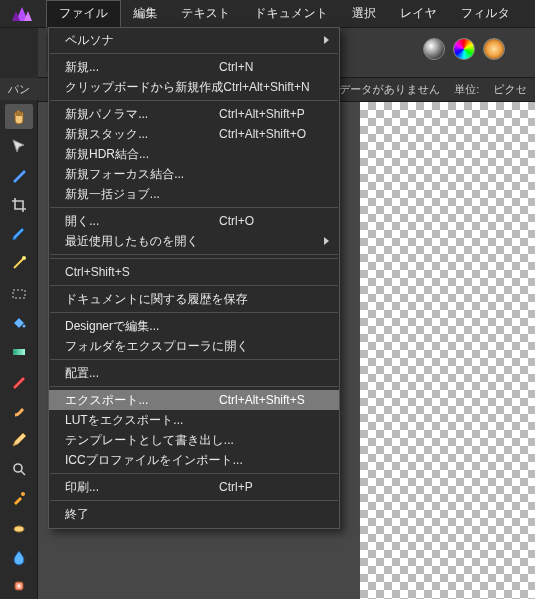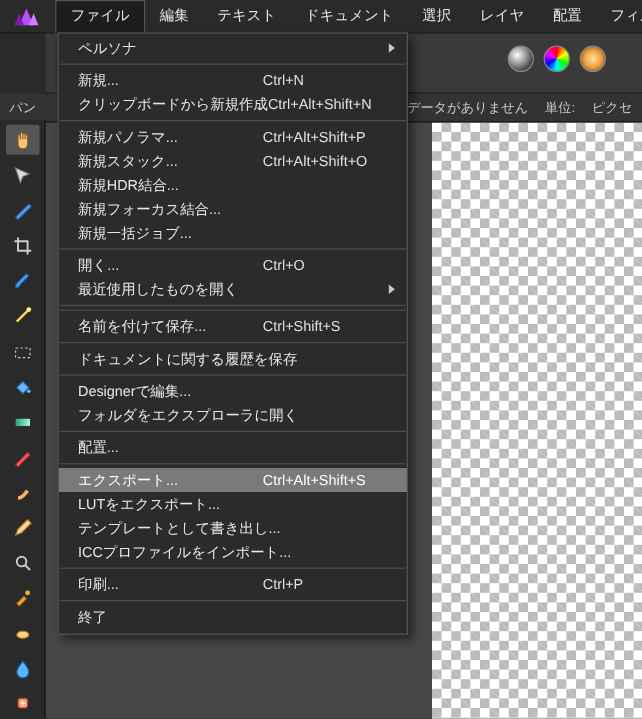--- a/index.html
+++ b/index.html
@@ -137,23 +137,20 @@
       <div class="menuitem">
         <span>ドキュメント</span>
       </div>
       <div class="menuitem">
         <span>選択</span>
       </div>
       <div class="menuitem">
         <span>レイヤ</span>
       </div>
       <div class="menuitem">
-        <span>配置</span>
-      </div>
-      <div class="menuitem">
         <span>フィルタ</span>
       </div>
     </div>
 </div>
 
 <div class="toolbar2">
   <div class="app-icon">
     <svg width="30" height="30" viewBox="0 0 30 30">
       <polygon points="8,26 15,6 22,26" fill="#c45bff"></polygon>
       <polygon points="3,26 8,12 13,26" fill="#8a2fbd"></polygon>
@@ -314,21 +311,20 @@
       <span class="lbl">開く...</span>
       <span class="shortcut">Ctrl+O</span>
     </div>
     <div class="row">
       <span class="lbl">最近使用したものを開く</span>
       <span class="arrow"></span>
     </div>
     <div class="sep"></div>
     <div class="sep"></div>
     <div class="row">
-      <span class="lbl">名前を付けて保存...</span>
       <span class="shortcut">Ctrl+Shift+S</span>
     </div>
     <div class="sep"></div>
     <div class="row">
       <span class="lbl">ドキュメントに関する履歴を保存</span>
     </div>
     <div class="sep"></div>
     <div class="row">
       <span class="lbl">Designerで編集...</span>
     </div>

